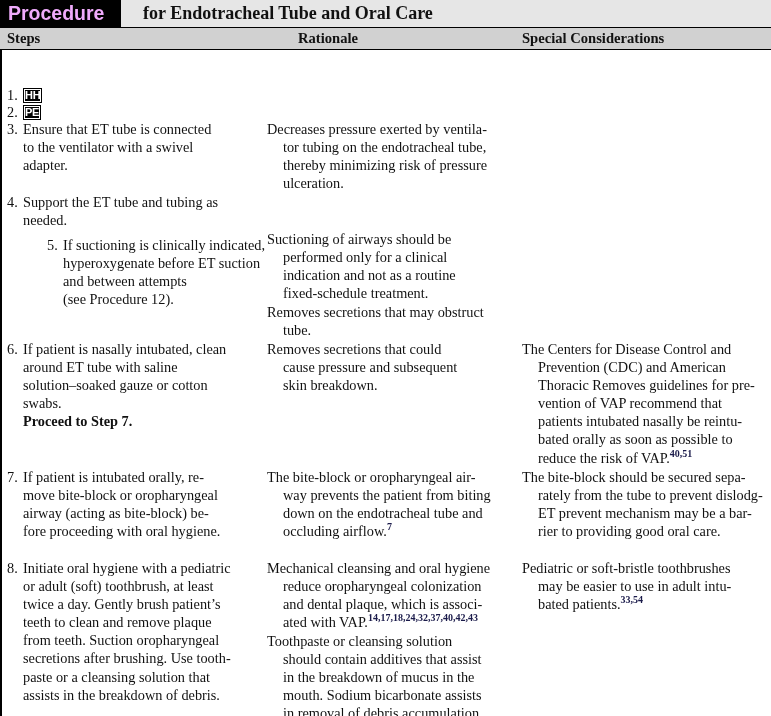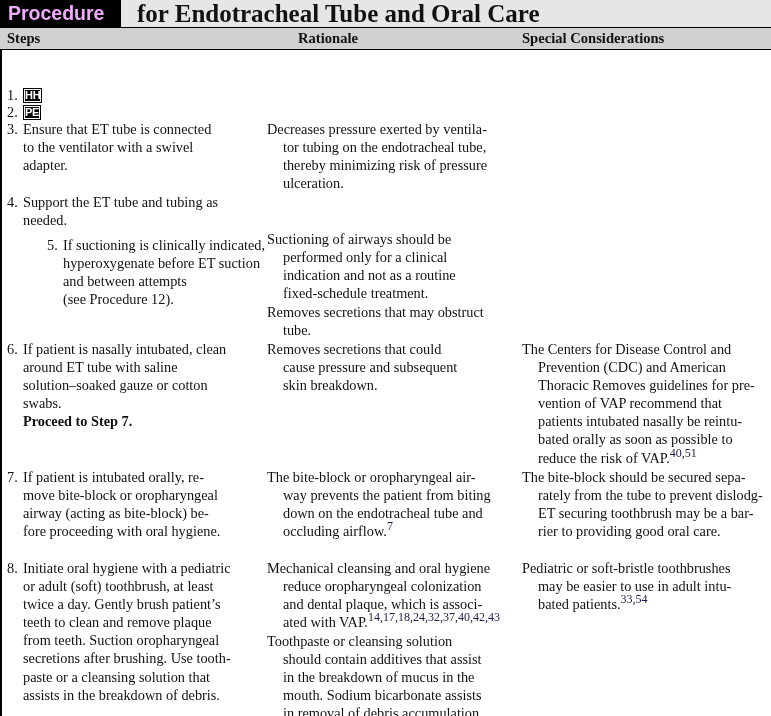--- a/index.html
+++ b/index.html
@@ -16,42 +16,42 @@
     background: #e6e6e6; border-bottom: 1.5px solid #000;
     display: flex; align-items: center;
   }
   .title-badge {
     background: #000; color: #f0abfc; height: 27px; width: 121px;
     font-family: "Liberation Sans", "DejaVu Sans", sans-serif;
     font-weight: bold; font-size: 19.5px;
     display: flex; align-items: center; padding-left: 8px; box-sizing: border-box;
   }
   .title-rest {
-    font-weight: bold; font-size: 25px; padding-left: 16px; white-space: nowrap;
+    font-weight: bold; font-size: 18px; padding-left: 22px; white-space: nowrap;
   }
   .header-row {
     position: absolute; left: 0; top: 28px; width: 771px; height: 21px;
     background: #d1d1d1; border-bottom: 1.5px solid #000;
     font-weight: bold; font-size: 14.6px; padding-left: 28px;
   }
   .header-row span { position: absolute; top: 2px; }
   .hcol-1 { left: 7px; }
   .hcol-2 { left: 267px; margin-left: 31px; }
   .hcol-3 { left: 522px; }
 
   .cell {
     position: absolute; font-size: 14.3px; line-height: 18.1px; margin-top: 28px;
   }
   .cell .line { display: block; white-space: nowrap; }
   .cell .indent { padding-left: 16px; }
   .step-num { display: inline-block; width: 16px; }
   .step .line.cont { padding-left: 23px; }
   .step .line.first { padding-left: 7px; }
   .bold { font-weight: bold; }
-  sup { font-size: 12px; line-height: 0; vertical-align: 6px; color: #1a1a4a; }
+  sup { font-size: 10px; line-height: 0; vertical-align: 6px; color: #1a1a4a; font-weight: bold; }
   .badge {
     display: inline-block; background: #000; color: #fff;
     font-family: "Liberation Sans", "DejaVu Sans", sans-serif;
     font-weight: bold; font-size: 11px; line-height: 13px;
     padding: 0 1px; border: 1px solid #000; outline: 1px solid #fff; outline-offset: -2px;
     vertical-align: 1px; letter-spacing: -0.3px;
   }
 </style>
 </head>
 <body>
@@ -164,20 +164,20 @@
     <span class="line indent"><span>Prevention (CDC) and American</span></span>
     <span class="line indent"><span>Thoracic Removes guidelines for pre-</span></span>
     <span class="line indent"><span>vention of VAP recommend that</span></span>
     <span class="line indent"><span>patients intubated nasally be reintu-</span></span>
     <span class="line indent"><span>bated orally as soon as possible to</span></span>
     <span class="line indent"><span>reduce the risk of VAP.</span><sup>40,51</sup></span>
   </div>
 <div class="cell rat" style="left:522px; top:440px;">
     <span class="line"><span>The bite-block should be secured sepa-</span></span>
     <span class="line indent"><span>rately from the tube to prevent dislodg-</span></span>
-    <span class="line indent"><span>ET securing toothbrush may be a bar-</span></span>
+    <span class="line indent"><span>ET prevent mechanism may be a bar-</span></span>
     <span class="line indent"><span>rier to providing good oral care.</span></span>
   </div>
 <div class="cell rat" style="left:522px; top:531px;">
     <span class="line"><span>Pediatric or soft-bristle toothbrushes</span></span>
     <span class="line indent"><span>may be easier to use in adult intu-</span></span>
     <span class="line indent"><span>bated patients.</span><sup>33,54</sup></span>
   </div>
 
 </body></html>

